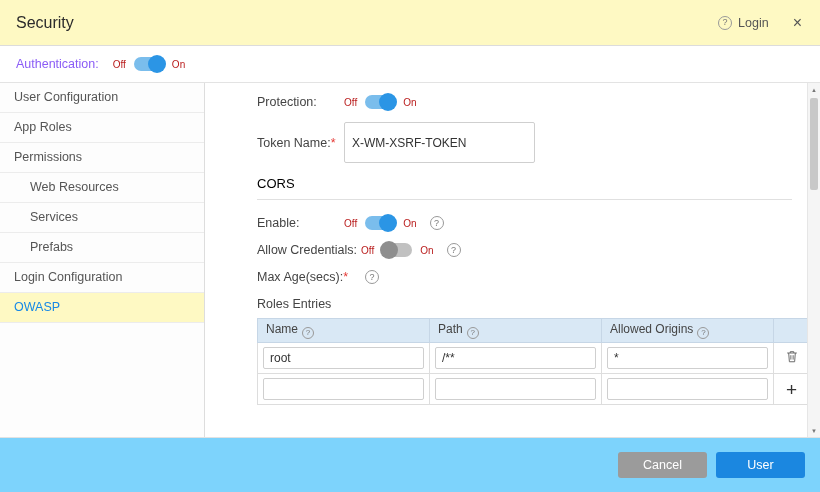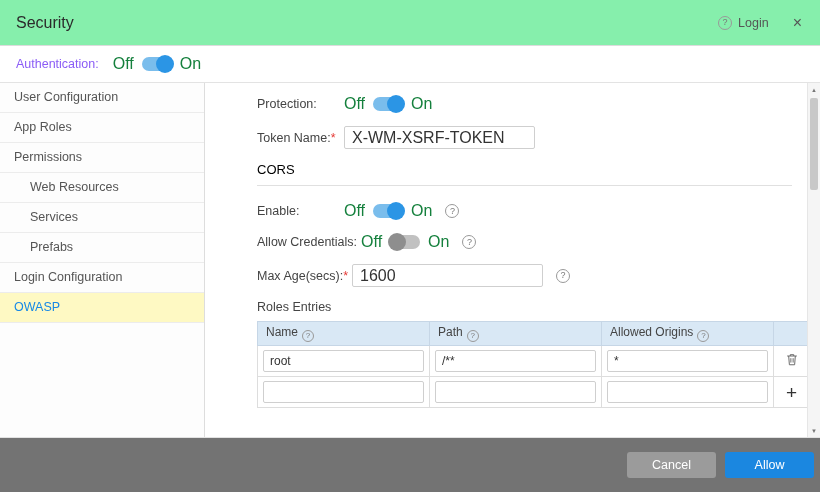--- a/index.html
+++ b/index.html
@@ -9,21 +9,21 @@
     font-size: 12.5px;
     color: #333;
     background: #fff;
     overflow: hidden;
   }
   .app { width: 820px; height: 492px; display: flex; flex-direction: column; }
 
   
   .topbar {
     height: 46px; flex: none;
-    background: #86efac;
+    background: #fef9c3;
     border-bottom: 1px solid #dcdcdc;
     display: flex; align-items: center;
     padding: 0 18px 0 16px;
   }
   .topbar .title { font-size: 16px; color: #2b2b2b; }
   .topbar .spacer { flex: 1; }
   .help-group { display: flex; align-items: center; gap: 6px; color: #555; cursor: pointer; }
   .help-icon {
     display: inline-flex; align-items: center; justify-content: center;
     width: 14px; height: 14px; border: 1px solid #999; border-radius: 50%;
@@ -34,21 +34,21 @@
   
   .auth-bar {
     height: 37px; flex: none; background: #fff;
     border-bottom: 1px solid #e3e3e3;
     display: flex; align-items: center; padding: 0 16px;
   }
   .auth-bar .lbl { color: #8b5cf6; margin-right: 14px; }
 
   
   .toggle-group { display: flex; align-items: center; gap: 8px; }
-  .toggle-group .state-lbl { color: #15803d; font-size: 16px; }
+  .toggle-group .state-lbl { color: #b91c1c; font-size: 10px; }
   .toggle {
     position: relative; width: 30px; height: 14px; border-radius: 7px;
     display: inline-block; cursor: pointer; flex: none;
   }
   .toggle .knob {
     position: absolute; top: -2px; width: 18px; height: 18px; border-radius: 50%;
   }
   .toggle.on  { background: #7abdec; }
   .toggle.on .knob  { left: 14px; background: #2b95e5; }
   .toggle.off { background: #c1c1c1; }
@@ -65,22 +65,22 @@
   }
   .side-item.sub { padding-left: 30px; }
   .side-item.active { color: #1789e6; background: #fef9c3; }
 
   .content { flex: 1; padding: 12px 28px 0 29px; overflow: hidden; }
 
   .form-row { display: flex; align-items: center; margin-bottom: 13px; }
   .form-label { min-width: 87px; color: #444; padding-right: 4px; }
   .req { color: #e53935; }
   .text-input {
-    width: 191px; height: 23px; border: 1px solid #cfcfcf; border-radius: 2px;
-    padding: 0 7px; font-size: 16px; color: #333; background: #fff;
+    width: 191px; height: 41px; border: 1px solid #cfcfcf; border-radius: 2px;
+    padding: 0 7px; font-size: 12px; color: #333; background: #fff;
     font-family: "Liberation Sans", sans-serif; outline: none;
   }
   .row-help { margin-left: 13px; cursor: pointer; }
 
   .section-title { color: #000000; font-size: 13px; margin: 2px 0 8px; }
   .divider { border-bottom: 1px solid #e0e0e0; margin: 0 0 16px; }
 
   .path-title { color: #444; margin: 4px 0 7px; }
 
   
@@ -116,23 +116,23 @@
     font-size: 6px; color: #777; cursor: pointer;
   }
   .scroll-arrow.down { position: absolute; bottom: 0; left: 0; right: 0; }
   .scroll-thumb {
     position: absolute; left: 2px; right: 2px; top: 15px; height: 92px;
     background: #c8c8c8; border-radius: 2px; cursor: grab;
   }
 
   
   .footer {
-    height: 55px; flex: none; background: #737373; border-top: 1px solid #e2e2e2;
+    height: 55px; flex: none; background: #7dd3fc; border-top: 1px solid #e2e2e2;
     display: flex; align-items: center; justify-content: flex-end;
-    padding-right: 6px; gap: 9px;
+    padding-right: 15px; gap: 9px;
   }
   .btn {
     height: 26px; min-width: 89px; border: none; border-radius: 3px;
     color: #fff; font-size: 12.5px; cursor: pointer;
     font-family: "Liberation Sans", sans-serif;
   }
   .btn-cancel { background: #9b9b9b; }
   .btn-save   { background: #1b87e0; }
 </style>
 </head>
@@ -214,21 +214,20 @@
           <span class="toggle off">
               <span class="knob"></span>
             </span>
           <span class="state-lbl">On</span>
         </span>
         <span class="help-icon row-help">?</span>
       </div>
 
       <div class="form-row">
         <span class="form-label"><span>Max Age(secs):</span><span class="req">*</span></span>
-        <input class="text-input" type="text" value="1600" style="">
         <span class="help-icon row-help">?</span>
       </div>
 
       <div class="path-title">Roles Entries</div>
 
       <table class="path-table">
         <colgroup>
           <col class="c-name">
             <col class="c-path">
             <col class="c-origins">
@@ -269,16 +268,16 @@
     <div class="scrollbar">
       <div class="scroll-arrow up">▲</div>
       <div class="scroll-thumb"></div>
       <div class="scroll-arrow down">▼</div>
     </div>
 
   </div>
 
   <div class="footer">
     <button class="btn btn-cancel">Cancel</button>
-    <button class="btn btn-save">Allow</button>
+    <button class="btn btn-save">User</button>
   </div>
 
 </div>
 
 </body></html>

